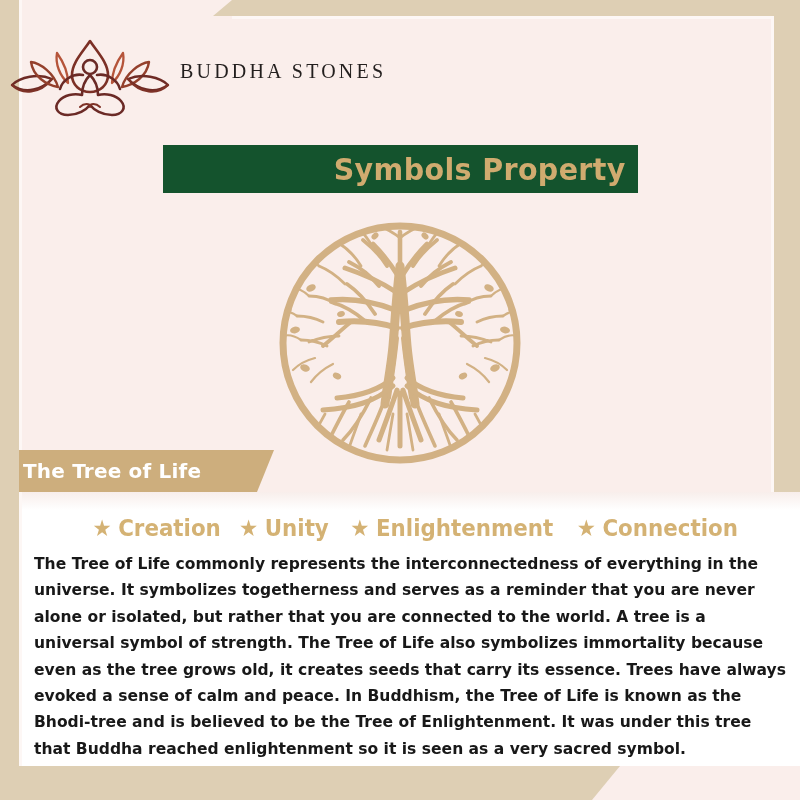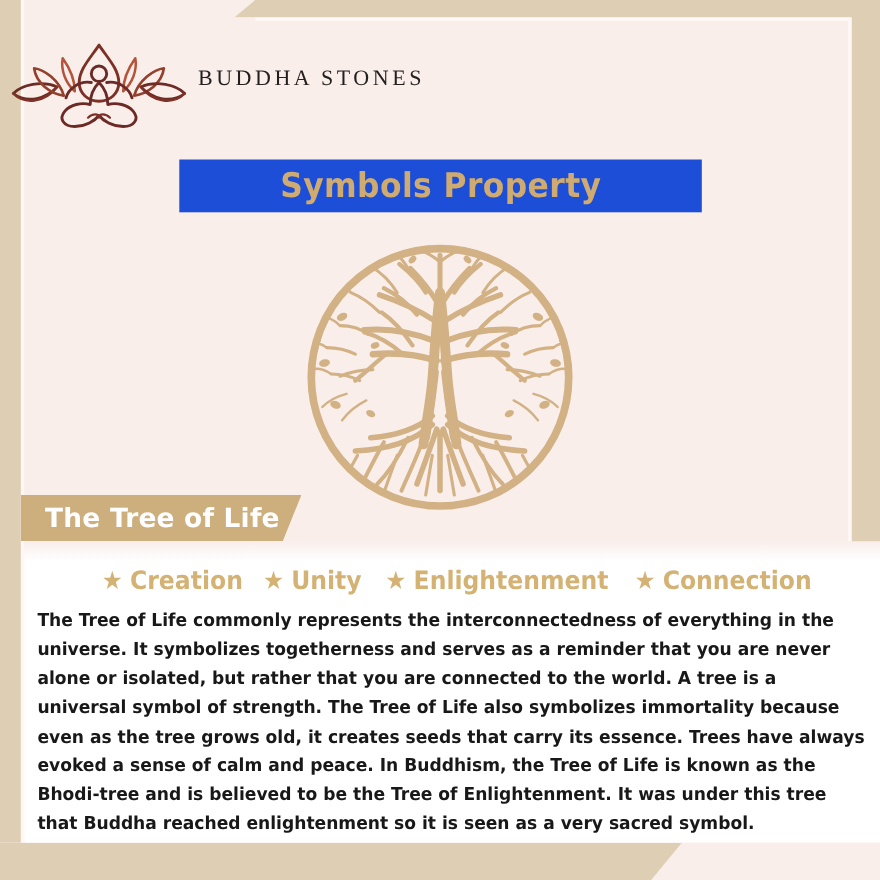--- a/index.html
+++ b/index.html
@@ -106,24 +106,24 @@
     font-weight: 400;
   }
 
   
   .title-banner {
     position: absolute;
     top: 145px;
     left: 163px;
     width: 475px;
     height: 48px;
-    background: #1d4ed8;
+    background: #14532d;
     display: flex;
     align-items: center;
-    justify-content: center;
+    justify-content: flex-end;
   }
   .title-text {
     font-family: "DejaVu Sans", sans-serif;
     font-weight: bold;
     font-size: 31px;
     letter-spacing: 0.4px;
     color: #d0ab6f;
     transform: scaleX(0.92);
     transform-origin: center;
     white-space: nowrap;
@@ -148,23 +148,23 @@
     width: 255px;
     height: 42px;
     background: #cdae7d;
     clip-path: polygon(0 0, 100% 0, calc(100% - 17px) 100%, 0 100%);
     display: flex;
     align-items: center;
   }
   .name-ribbon-text {
     font-family: "DejaVu Sans", sans-serif;
     font-weight: bold;
-    font-size: 24px;
+    font-size: 20px;
     color: #ffffff;
-    padding-left: 22px;
+    padding-left: 4px;
     letter-spacing: 0.2px;
     white-space: nowrap;
   }
 
   
   .content-panel {
     position: absolute;
     top: 492px;
     left: 22px;
     width: 778px;

